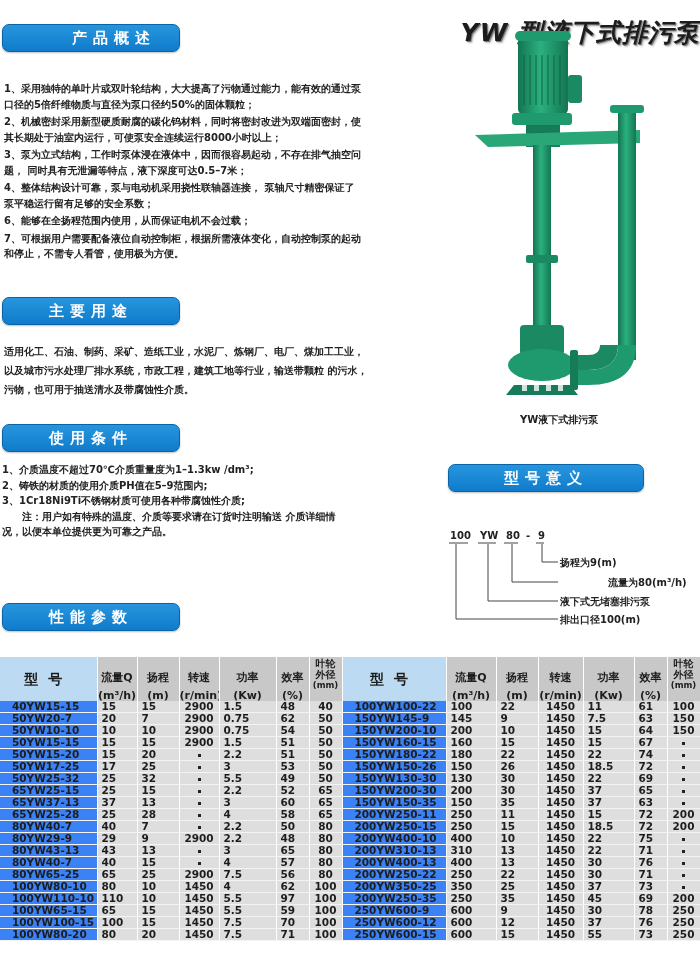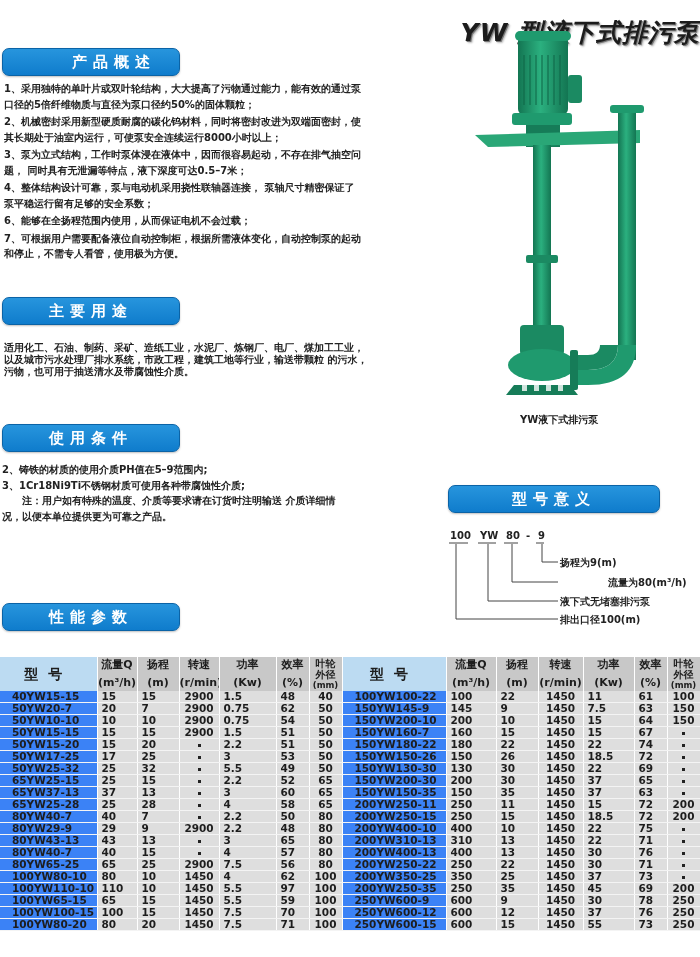--- a/index.html
+++ b/index.html
@@ -23,21 +23,21 @@
   }
 
   .para {
     position: absolute; left: 4px; width: 360px;
     font-size: 10px; font-weight: bold; line-height: 15.5px; color: #222;
   }
   .para p { margin-bottom: 2px; }
 
   .use-text {
     position: absolute; left: 4px; top: 342px; width: 365px;
-    font-size: 10px; font-weight: bold; line-height: 12px; color: #222;
+    font-size: 10px; font-weight: bold; line-height: 19px; color: #222;
   }
 
   .cond-text {
     position: absolute; left: 2px; top: 462px; width: 370px;
     font-size: 10px; font-weight: bold; line-height: 15.5px; color: #222;
   }
   .cond-text .indent { padding-left: 20px; }
 
   
   .pump { position: absolute; left: 470px; top: 25px; width: 190px; height: 370px; }
@@ -55,48 +55,49 @@
     position: absolute; left: 0; top: 657px; width: 700px; border-collapse: collapse;
     table-layout: fixed; font-size: 10.5px; font-weight: bold;
   }
   .perf-table td, .perf-table th {
     height: 11.8px; line-height: 11px; padding: 0 0 0 4px; text-align: left; white-space: nowrap; overflow: hidden;
     border-right: 1px solid #ffffff; color: #1d1d1d;
   }
   .perf-table tbody td { border-bottom: 1px solid #f4f4f4; }
   .perf-table th { background: #c8c8c8; font-weight: bold; vertical-align: top; text-align: center; padding: 0; }
   .perf-table th.model-h { background: #bcdbf2; font-size: 14px; letter-spacing: 10px; vertical-align: middle; font-family: Liberation Serif, serif; }
-  .perf-table .h-main { display: block; font-size: 11px; padding-top: 2px; }
+  .perf-table .h-main { display: block; font-size: 11px; padding-top: 2px; margin-top: 13px; }
   .perf-table .h-unit { display: block; font-size: 11px; padding-top: 7px; font-weight: bold; }
   .perf-table .h-stack { display: block; font-size: 10px; line-height: 9px; padding-top: 2px; }
   .perf-table td.model { background: #3b82f6; padding-left: 12px; }
   .perf-table td.val { background: #dedede; }
   .perf-table td.c { text-align: center; padding-left: 0; }
   .dot { display: inline-block; width: 3px; height: 3px; background: #222; vertical-align: middle; }
 </style>
 </head>
 <body>
 
 <div class="title">YW 型液下式排污泵</div>
 
-<div class="section-pill" style="left:2px; top:48px;padding-left:46px;">产品概述</div>
+<div class="section-pill" style="left:2px; top:24px;padding-left:46px;">产品概述</div>
 <div class="para" style="top:81px;">
   <p>1、采用独特的单叶片或双叶轮结构，大大提高了污物通过能力，能有效的通过泵口径的5倍纤维物质与直径为泵口径约50%的固体颗粒；</p>
   <p>2、机械密封采用新型硬质耐腐的碳化钨材料，同时将密封改进为双端面密封，使其长期处于油室内运行，可使泵安全连续运行8000小时以上；</p>
   <p>3、泵为立式结构，工作时泵体浸在液体中，因而很容易起动，不存在排气抽空问题，  同时具有无泄漏等特点，液下深度可达0.5–7米；</p>
   <p>4、整体结构设计可靠，泵与电动机采用挠性联轴器连接，  泵轴尺寸精密保证了泵平稳运行留有足够的安全系数；</p>
   <p>6、能够在全扬程范围内使用，从而保证电机不会过载；</p>
   <p>7、可根据用户需要配备液位自动控制柜，根据所需液体变化，自动控制泵的起动和停止，不需专人看管，使用极为方便。</p>
 </div>
 
 <div class="section-pill" style="left:2px; top:297px;border-radius:7px;">主要用途</div>
 <div class="use-text">适用化工、石油、制药、采矿、造纸工业，水泥厂、炼钢厂、电厂、煤加工工业，以及城市污水处理厂排水系统，市政工程，建筑工地等行业，输送带颗粒 的污水，污物，也可用于抽送清水及带腐蚀性介质。</div>
 
 <div class="section-pill" style="left:2px; top:424px;">使用条件</div>
 <div class="cond-text">
+  <div>1、介质温度不超过70℃介质重量度为1–1.3kw /dm³;</div>
   <div>2、铸铁的材质的使用介质PH值在5–9范围内;</div>
   <div>3、1Cr18Ni9Ti不锈钢材质可使用各种带腐蚀性介质;</div>
   <div class="indent">注：用户如有特殊的温度、介质等要求请在订货时注明输送 介质详细情</div>
   <div>况，以便本单位提供更为可靠之产品。</div>
 </div>
 
 <div class="pump">
   <svg width="190" height="370" viewBox="0 0 190 370">
     <defs>
       <linearGradient id="g1" x1="0" x2="1" y1="0" y2="0">
@@ -138,21 +139,21 @@
     <g fill="#ffffff" opacity="0.8">
       <rect x="52" y="358" width="5" height="8"></rect>
         <rect x="64" y="358" width="5" height="8"></rect>
       <rect x="76" y="358" width="5" height="8"></rect>
         <rect x="88" y="358" width="5" height="8"></rect>
     </g>
   </svg>
 </div>
 <div class="pump-caption">YW液下式排污泵</div>
 
-<div class="section-pill" style="left:448px; top:485px; width:212px;">型号意义</div>
+<div class="section-pill" style="left:448px; top:464px; width:196px;">型号意义</div>
 <div class="model-diagram">
   <span class="md-code" style="left:2px;">100</span>
   <span class="md-code" style="left:32px;">YW</span>
   <span class="md-code" style="left:58px;">80</span>
   <span class="md-code" style="left:78px;">-</span>
   <span class="md-code" style="left:90px;">9</span>
   <svg width="252" height="100" style="position:absolute;left:0;top:0;">
     <g stroke="#444" stroke-width="1" fill="none">
       <line x1="1" y1="13" x2="20" y2="13"></line>
       <line x1="30" y1="13" x2="48" y2="13"></line>
@@ -295,21 +296,21 @@
         <td class="val c">150</td>
       </tr>
       <tr>
         <td class="model">50YW15-15</td>
         <td class="val">15</td>
         <td class="val">15</td>
         <td class="val c">2900</td>
         <td class="val">1.5</td>
         <td class="val">51</td>
         <td class="val c">50</td>
-        <td class="model">150YW160-7</td>
+        <td class="model">150YW160-15</td>
         <td class="val">160</td>
         <td class="val">15</td>
         <td class="val c">1450</td>
         <td class="val">15</td>
         <td class="val">67</td>
         <td class="val c"><span class="dot"></span></td>
       </tr>
       <tr>
         <td class="model">50YW15-20</td>
         <td class="val">15</td>

